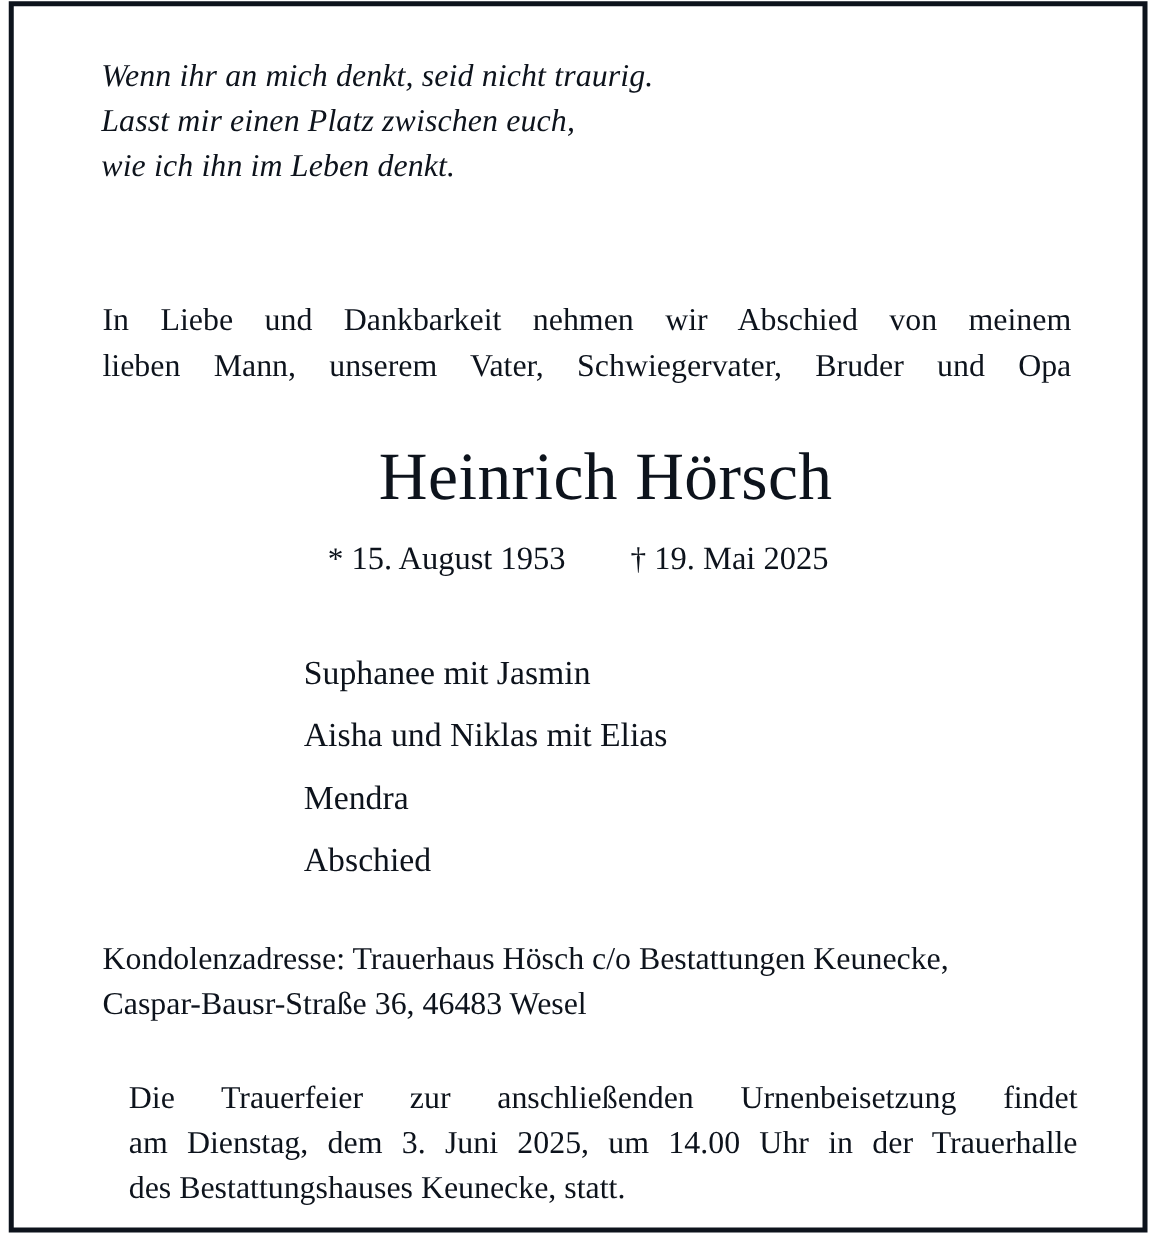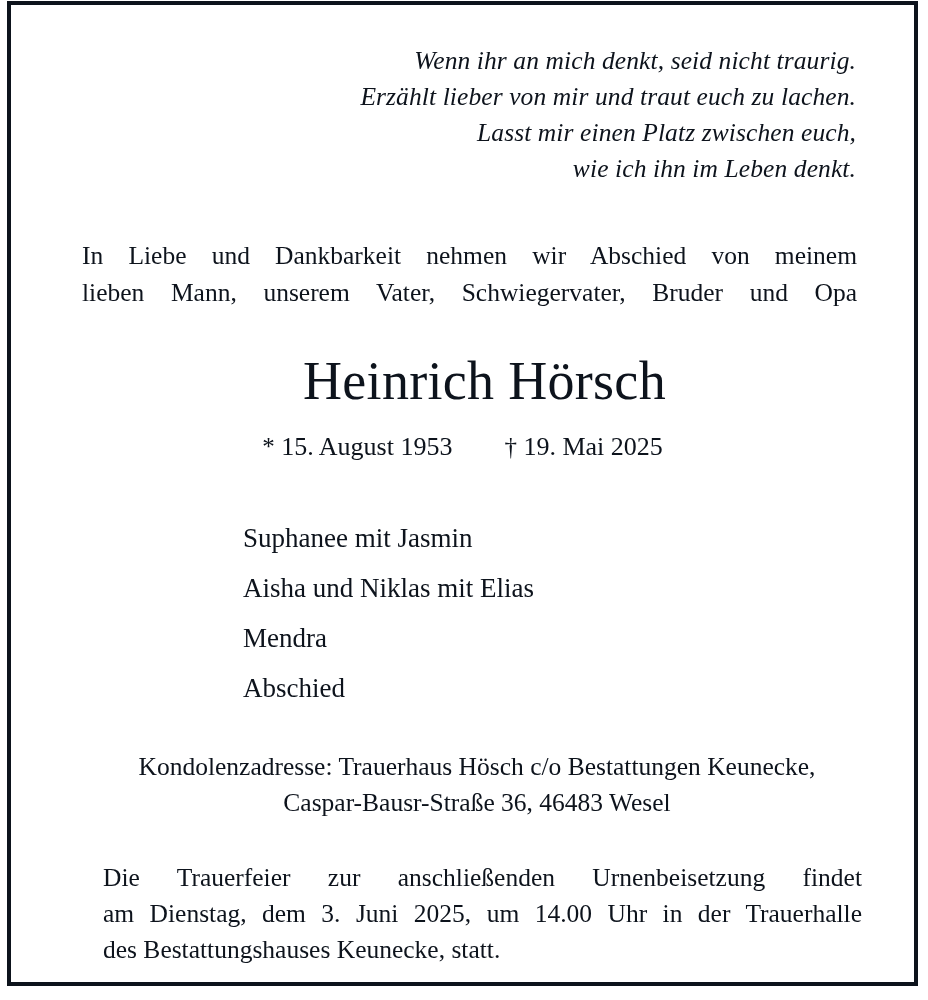--- a/index.html
+++ b/index.html
@@ -43,21 +43,20 @@
     bottom: 0;
     padding: 0;
   }
 
   
   .poem {
     position: absolute;
     left: 70px;
     top: 38px;
     width: 775px;
-    text-align: right;
     font-style: italic;
     font-size: 25.5px;
     line-height: 36px;
     letter-spacing: 0.1px;
   }
   .poem-line { display: block; white-space: nowrap; }
 
   
   .intro {
     position: absolute;
@@ -108,21 +107,21 @@
   .family-line { display: block; white-space: nowrap; }
 
   
   .condolence {
     position: absolute;
     left: 71px;
     top: 744px;
     width: 790px;
     font-size: 25.5px;
     line-height: 36px;
-    text-align: center;
+    text-align: left;
   }
   .condolence .ln { display: block; white-space: nowrap; }
 
   
   .funeral {
     position: absolute;
     left: 71px;
     top: 855px;
     width: 780px;
     font-size: 25.5px;
@@ -136,21 +135,20 @@
 </style>
 </head>
 <body>
 
 <div class="page">
   <div class="notice-frame">
     <div class="notice-inner">
 
       <div class="poem">
         <span class="poem-line">Wenn ihr an mich denkt, seid nicht traurig.</span>
-        <span class="poem-line">Erzählt lieber von mir und traut euch zu lachen.</span>
         <span class="poem-line">Lasst mir einen Platz zwischen euch,</span>
         <span class="poem-line">wie ich ihn im Leben denkt.</span>
       </div>
 
       <div class="intro">
         <span class="ln">In Liebe und Dankbarkeit nehmen wir Abschied von meinem</span>
         <span class="ln">lieben Mann, unserem Vater, Schwiegervater, Bruder und Opa</span>
       </div>
 
       <div class="deceased-name">Heinrich Hörsch</div>

